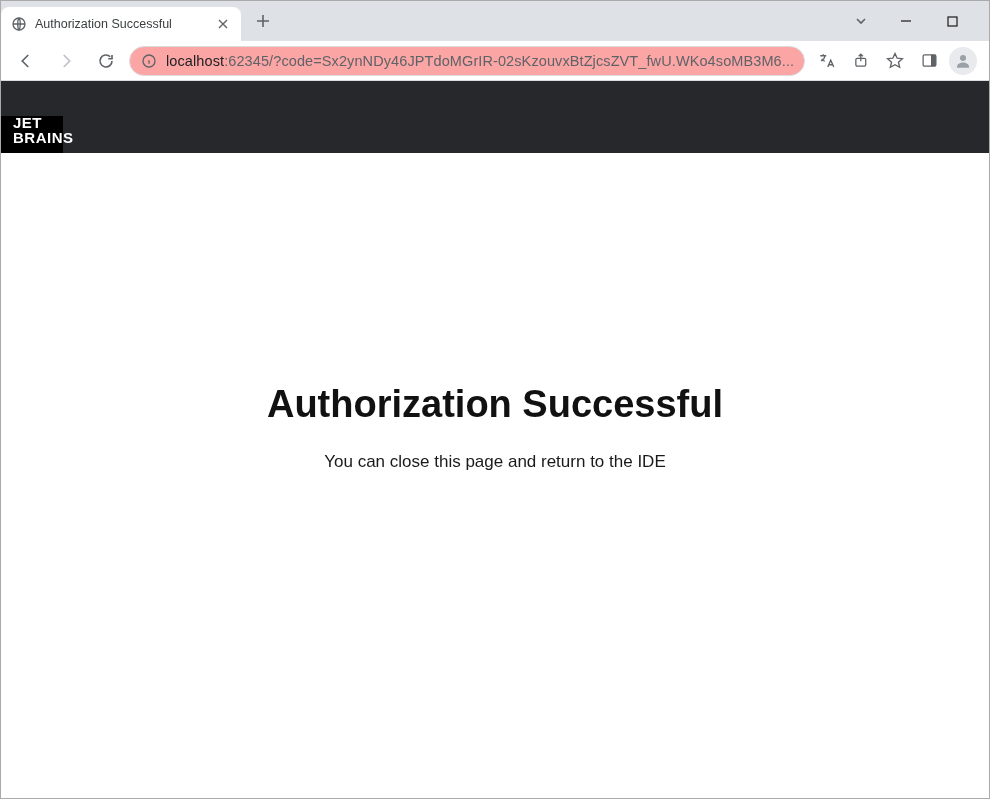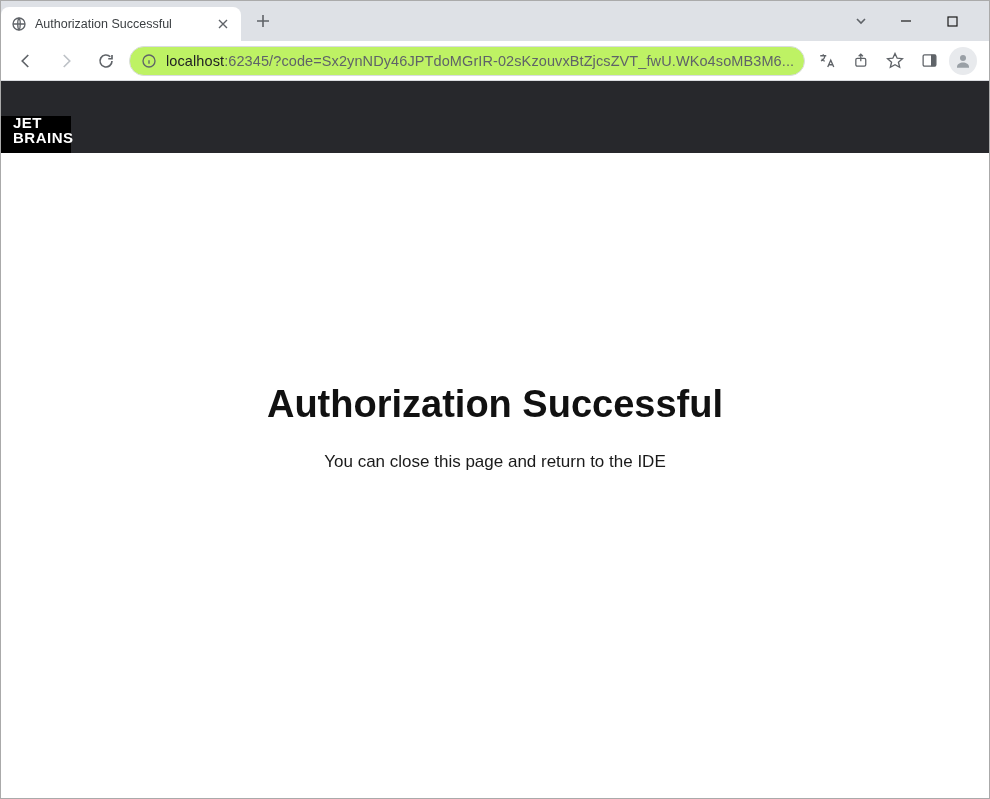--- a/index.html
+++ b/index.html
@@ -67,21 +67,21 @@
     }
     .nav-btn {
       width:34px; height:34px; border-radius:50%;
       display:flex; align-items:center; justify-content:center;
       color:#5f6368;
     }
     .nav-btn.disabled { color:#b0b3b8; }
     .omnibox {
       flex:1;
       height:30px;
-      background:#bef264;
+      background:#fca5a5;
       border:1px solid #dadce0;
       border-radius:15px;
       display:flex;
       align-items:center;
       padding:0 10px;
       gap:8px;
       font-size:14px;
       color:#202124;
       overflow:hidden;
     }
@@ -113,21 +113,21 @@
       height: calc(799px - 40px - 40px - 2px);
       overflow:auto;
     }
     .jb-header {
       height: 72px;
       background:#27282c;
       display:flex;
       align-items:stretch;
     }
     .jb-logo {
-      width:70px;
+      width:62px;
       background:#000;
       color:#fff;
       display:flex;
       flex-direction:column;
       justify-content:center;
       padding:10px 12px;
       font-weight:800;
       font-size:15px;
       line-height:1.0;
       letter-spacing:0.5px;

